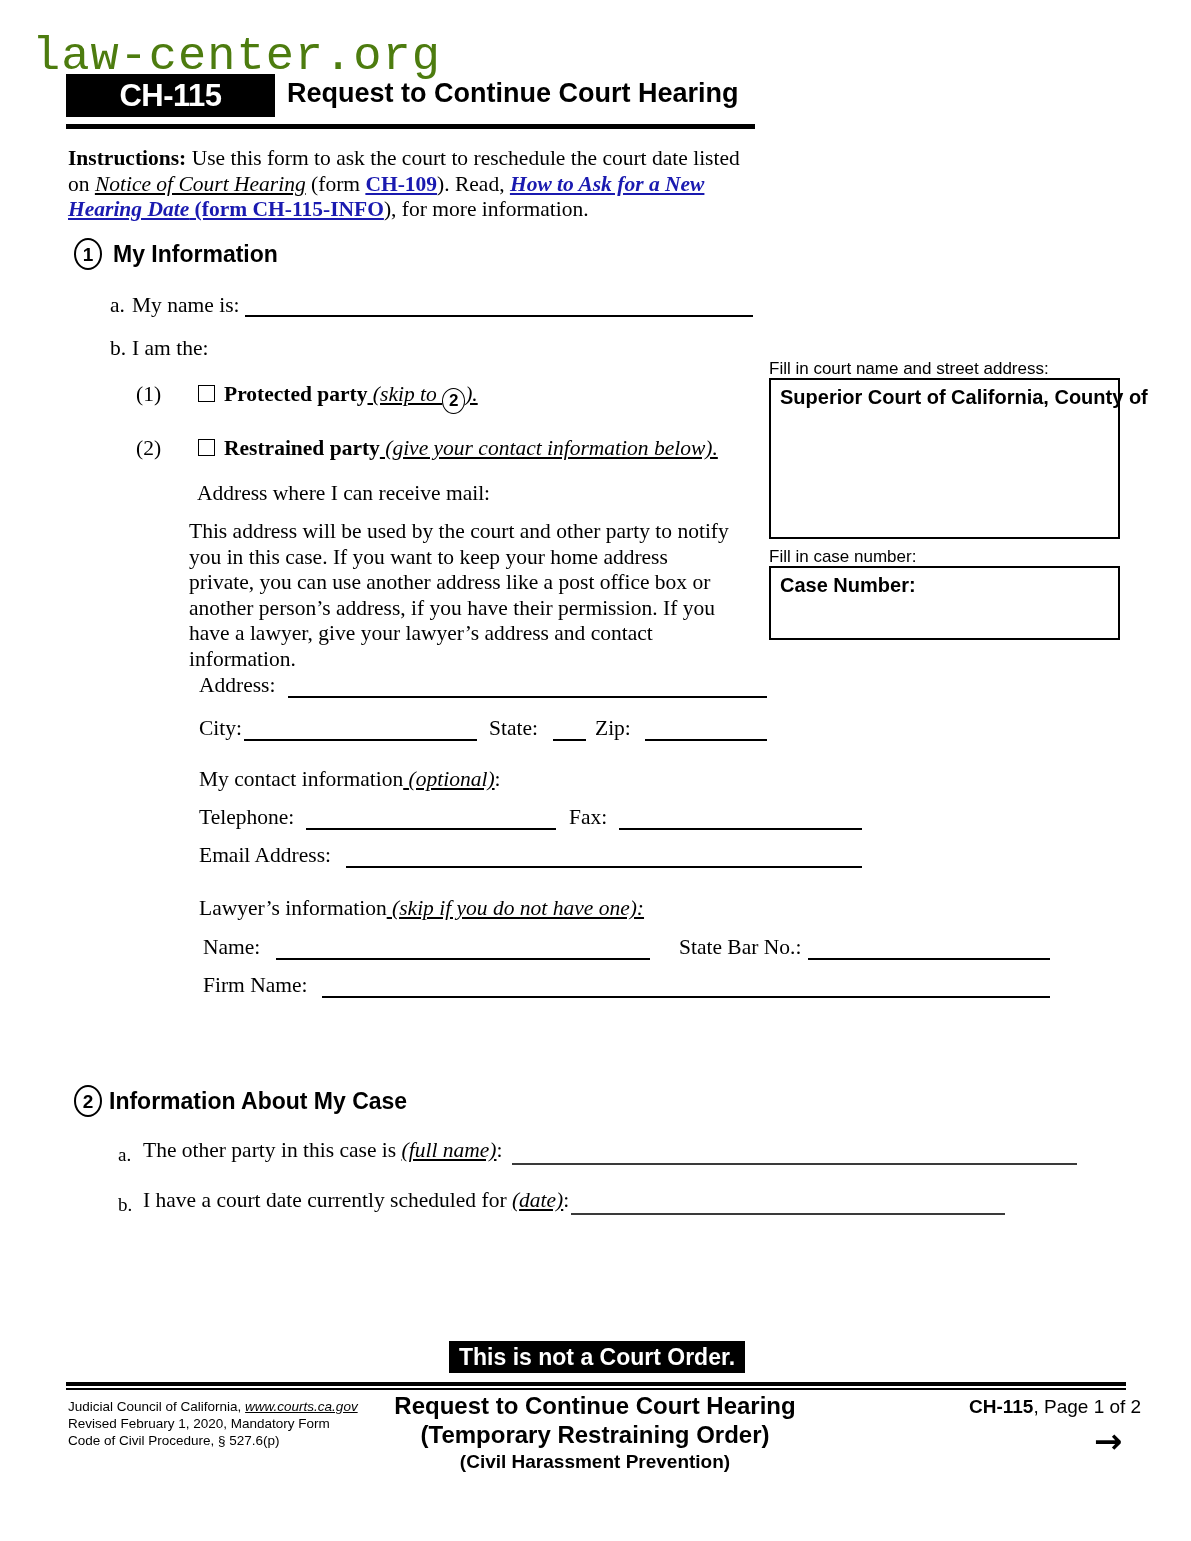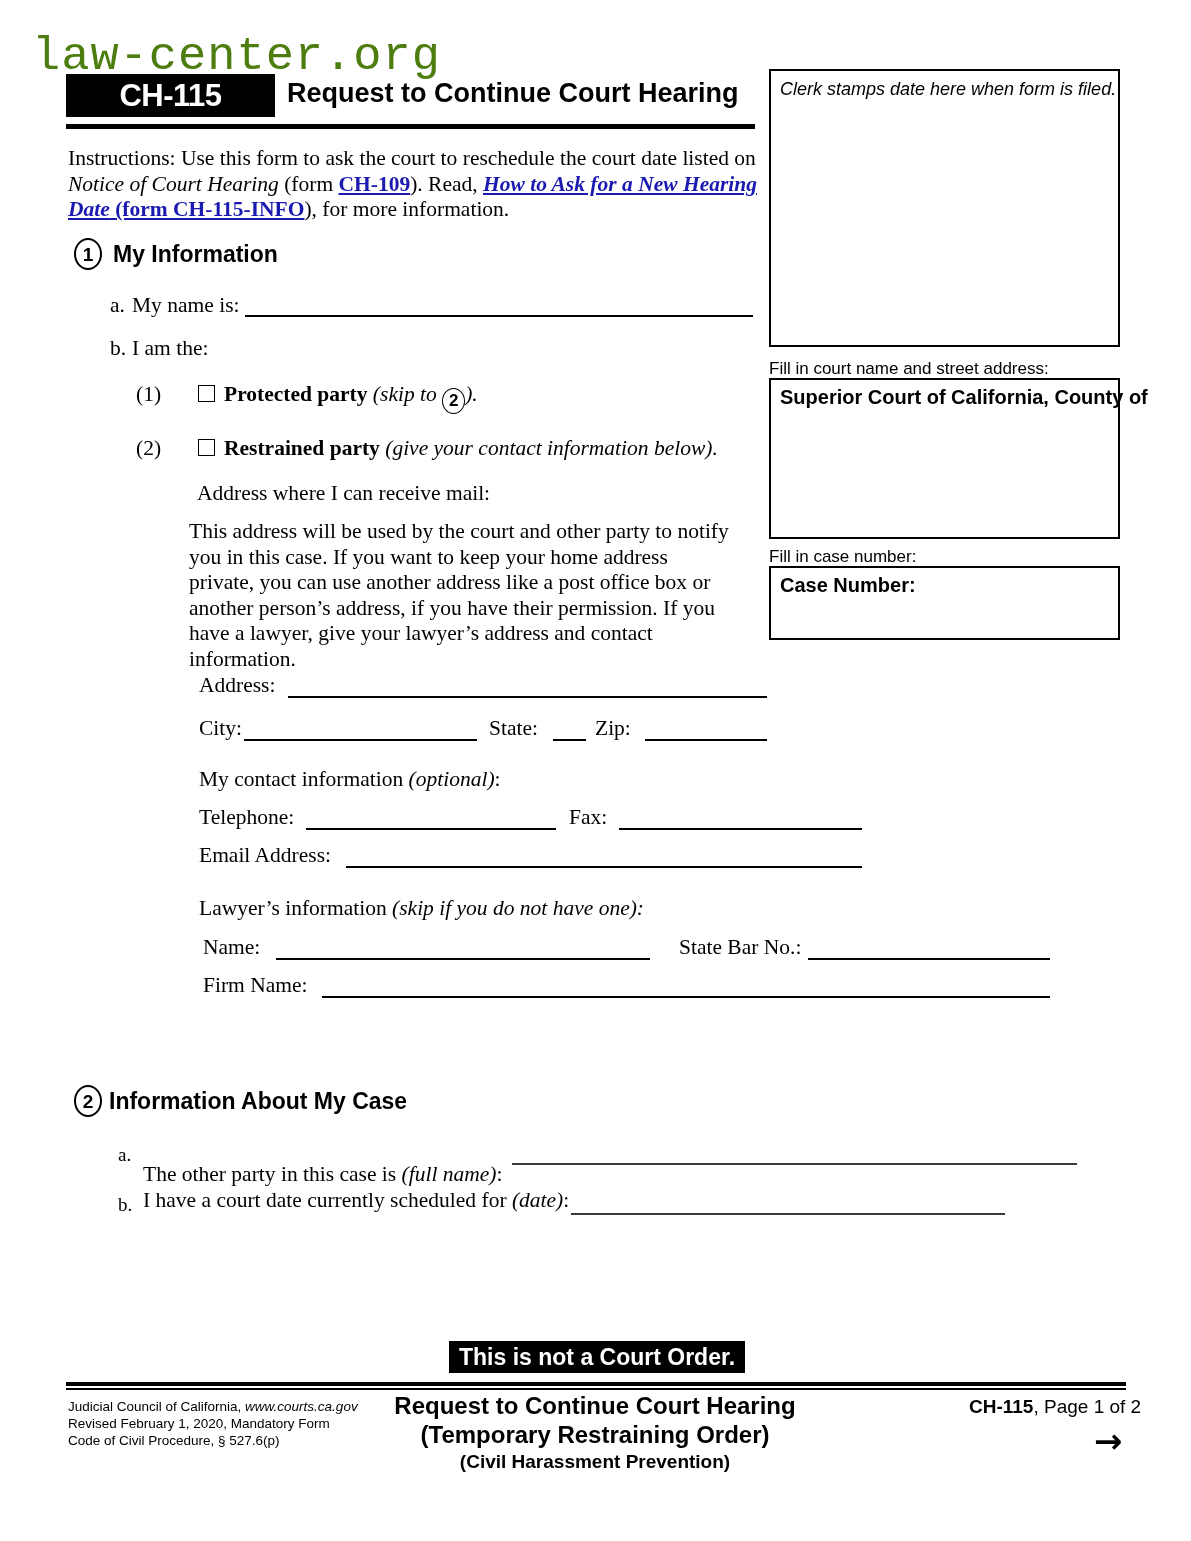--- a/index.html
+++ b/index.html
@@ -67,21 +67,21 @@
   }
 
   
   #instructions {
     left: 68px;
     top: 146px;
     width: 690px;
     font-size: 21.5px;
     line-height: 25.5px;
   }
-  #instructions b { font-weight: normal; margin-top: 12px; }
+  #instructions b { font-weight: bold; margin-top: 12px; }
   .lnk {
     color: #1a1ab0;
     text-decoration: underline;
     font-weight: bold;
   }
   .lnk-i { font-style: italic; }
 
   
   .sec-head {
     font-family: "Liberation Sans", sans-serif;
@@ -98,21 +98,21 @@
     font-weight: bold;
     font-size: 19px;
     line-height: 30px;
     text-align: center;
     box-sizing: border-box;
   }
 
   
   .t { font-size: 21.5px; line-height: 25px; white-space: nowrap; }
   .t-wrap { font-size: 21.5px; line-height: 25.5px; }
-  .it { font-style: italic; }
+  .it { font-style: italic; text-decoration: underline; }
   .bd { font-weight: bold; }
 
   .rule { background: #000; height: 2px; }
   .rule-thin { background: #3a3a3a; height: 1.5px; }
 
   .checkbox {
     width: 17px;
     height: 17px;
     border: 1.5px solid #000;
     box-sizing: border-box;
@@ -280,39 +280,36 @@
   </div>
 
   <div class="abs t" style="left:203px; top:935px;">Name:</div>
   <div class="abs rule" style="left:276px; top:958px; width:374px;"></div>
   <div class="abs t" style="left:679px; top:935px;">State Bar No.:</div>
   <div class="abs rule" style="left:808px; top:958px; width:242px;"></div>
 
   <div class="abs t" style="left:203px; top:973px;text-align:right;">Firm Name:</div>
   <div class="abs rule" style="left:322px; top:996px; width:728px;"></div>
 
-  <div class="abs box" style="left:769px; top:69px; width:351px; height:278px;">
-    <div class="box-label-it" style="margin:8px 0 0 9px;">Clerk stamps date here when form is filed.</div>
-  </div>
 
   <div class="abs box-cap" style="left:769px; top:359px;">Fill in court name and street address:</div>
   <div class="abs box" style="left:769px; top:378px; width:351px; height:161px;">
     <div class="box-label-bd" style="margin:6px 0 0 9px;">Superior Court of California, County of</div>
   </div>
 
   <div class="abs box-cap" style="left:769px; top:547px;">Fill in case number:</div>
   <div class="abs box" style="left:769px; top:566px; width:351px; height:74px;">
     <div class="box-label-bd" style="margin:6px 0 0 9px;">Case Number:</div>
   </div>
 
   <div class="abs sec-num" style="left:74px; top:1085px;">2</div>
   <div class="abs sec-head" style="left:109px; top:1088px;text-align:right;">Information About My Case</div>
 
   <div class="abs t" style="left:118px; top:1142px; font-size:19px;">a.</div>
-  <div class="abs t" style="left:143px; top:1138px;margin-top:24px;">
+  <div class="abs t" style="left:143px; top:1138px;">
     <span>The other party in this case is </span><span class="it">(full name)</span><span>:</span>
   </div>
   <div class="abs rule-thin" style="left:512px; top:1163px; width:565px;"></div>
 
   <div class="abs t" style="left:118px; top:1192px; font-size:19px;">b.</div>
   <div class="abs t" style="left:143px; top:1188px;">
     <span>I have a court date currently scheduled for </span><span class="it">(date)</span><span>:</span>
   </div>
   <div class="abs rule-thin" style="left:571px; top:1213px; width:434px;"></div>
 

